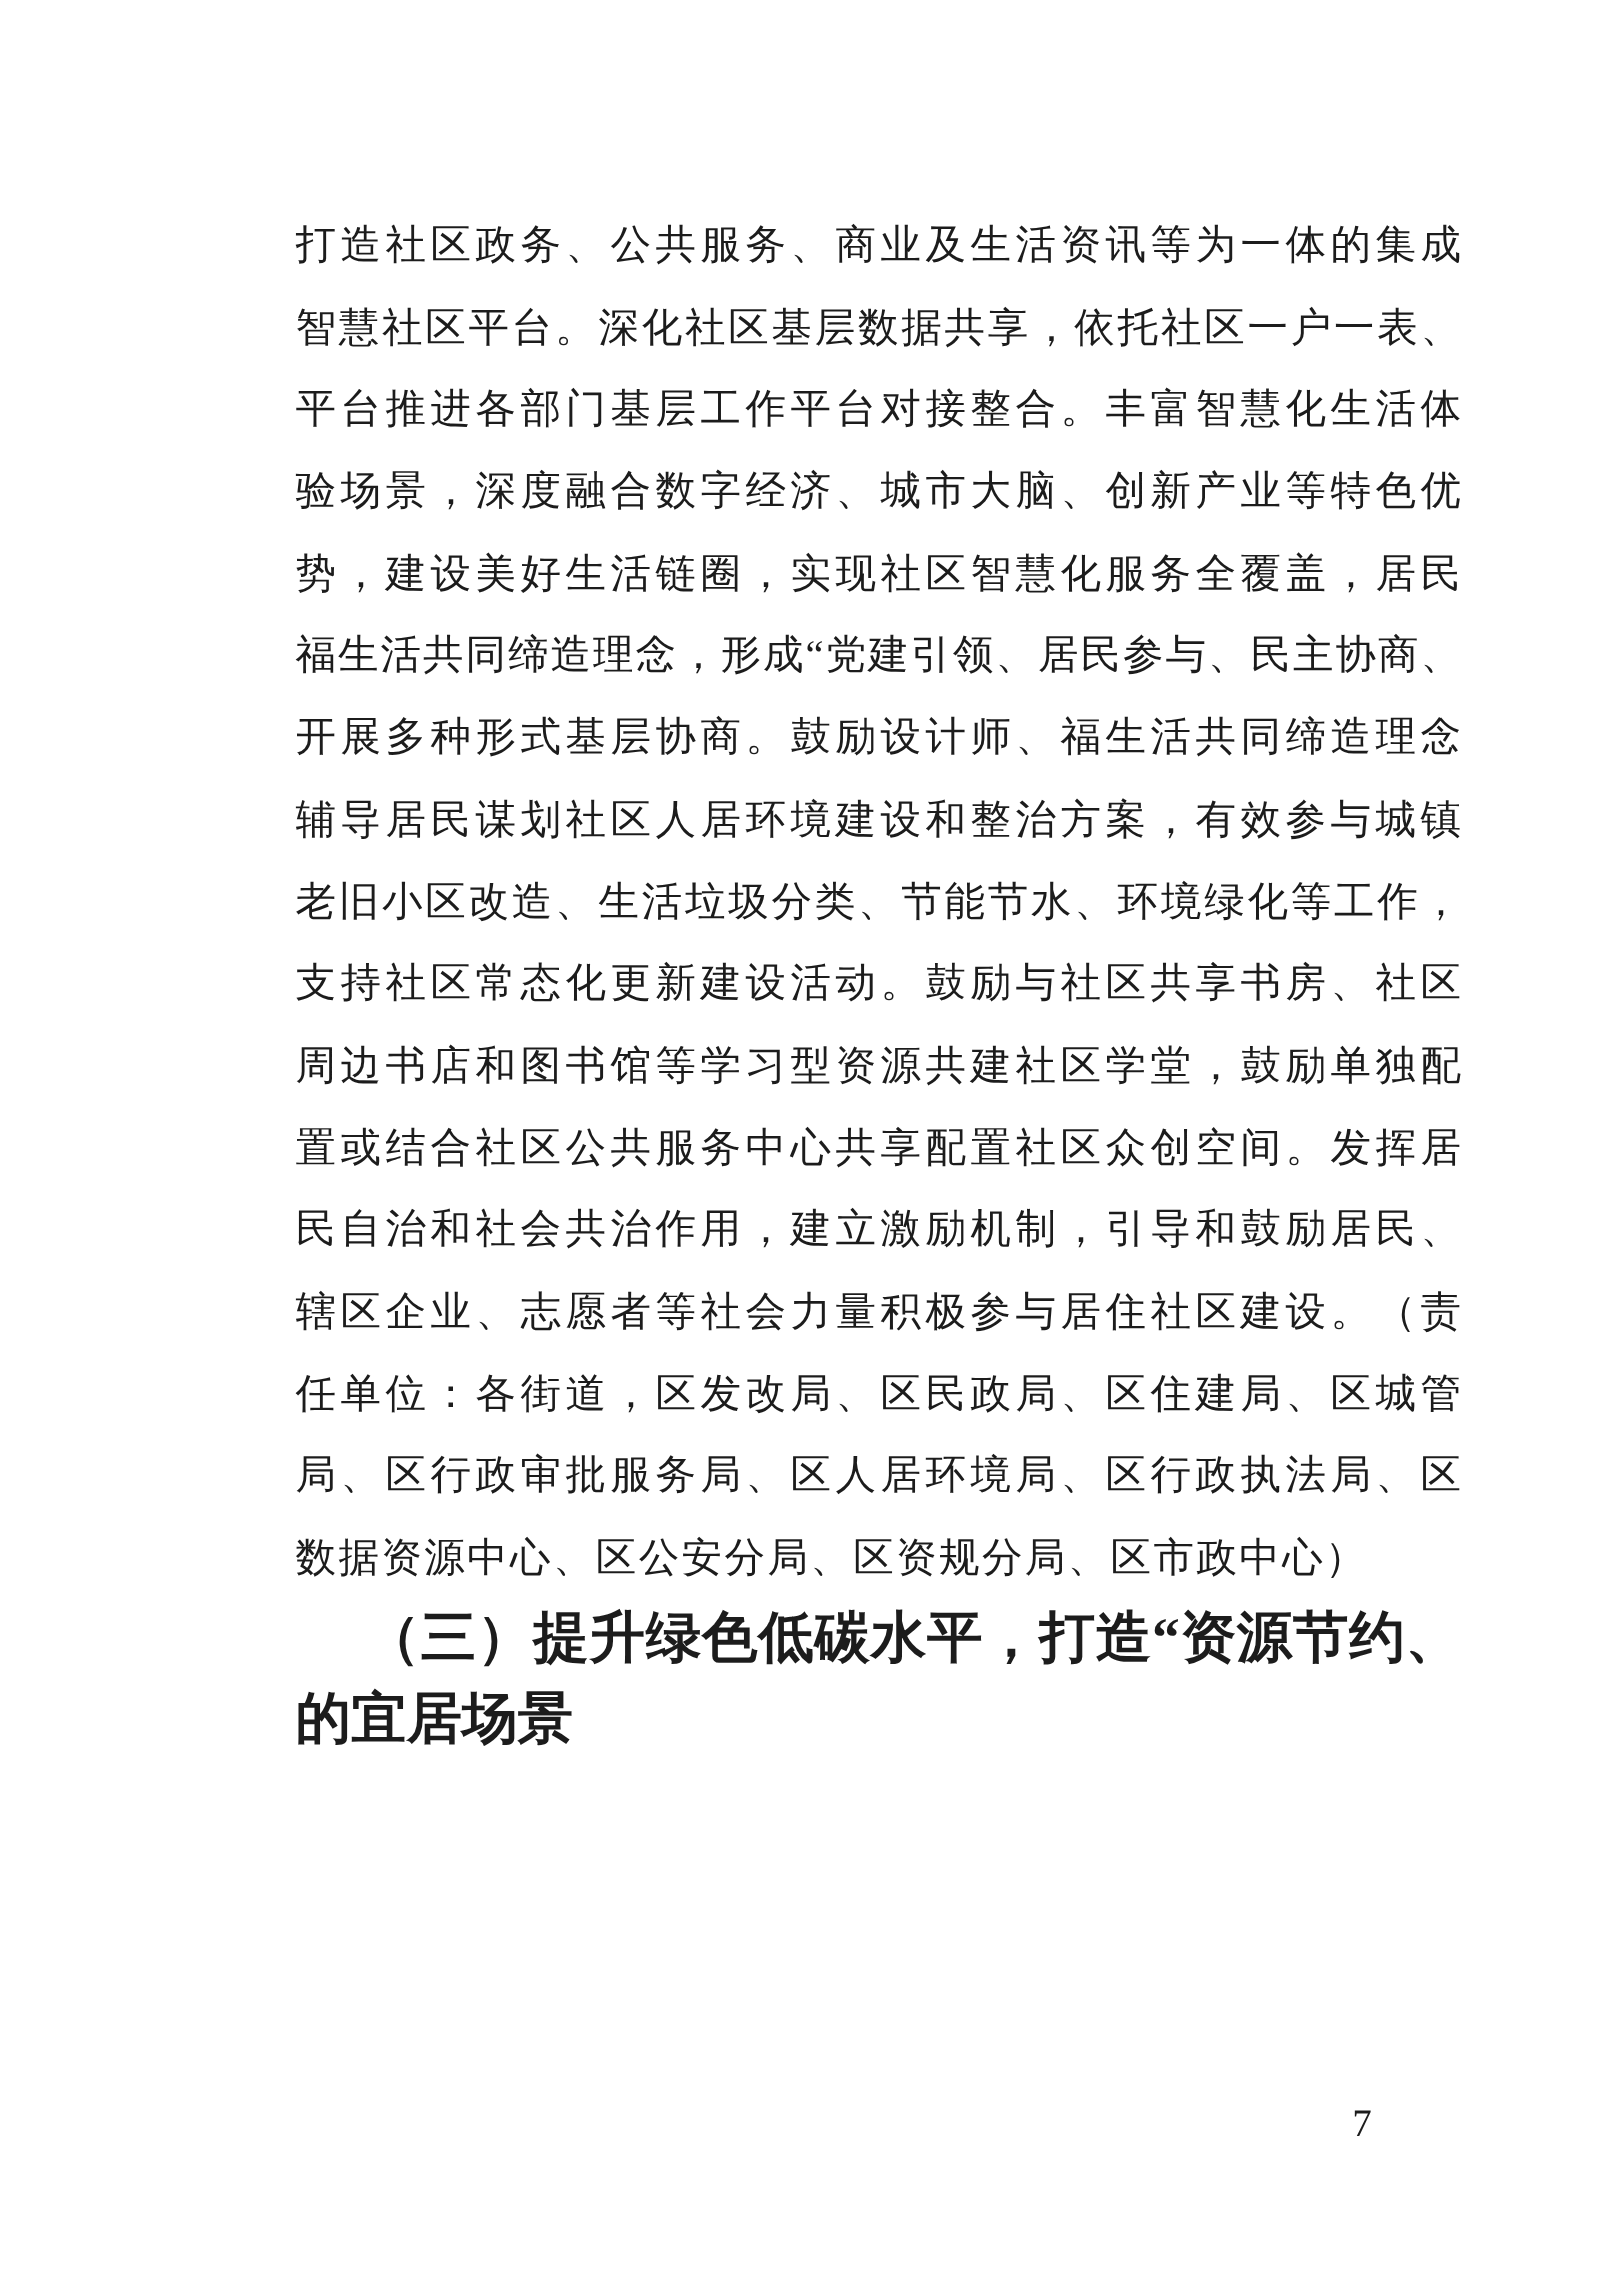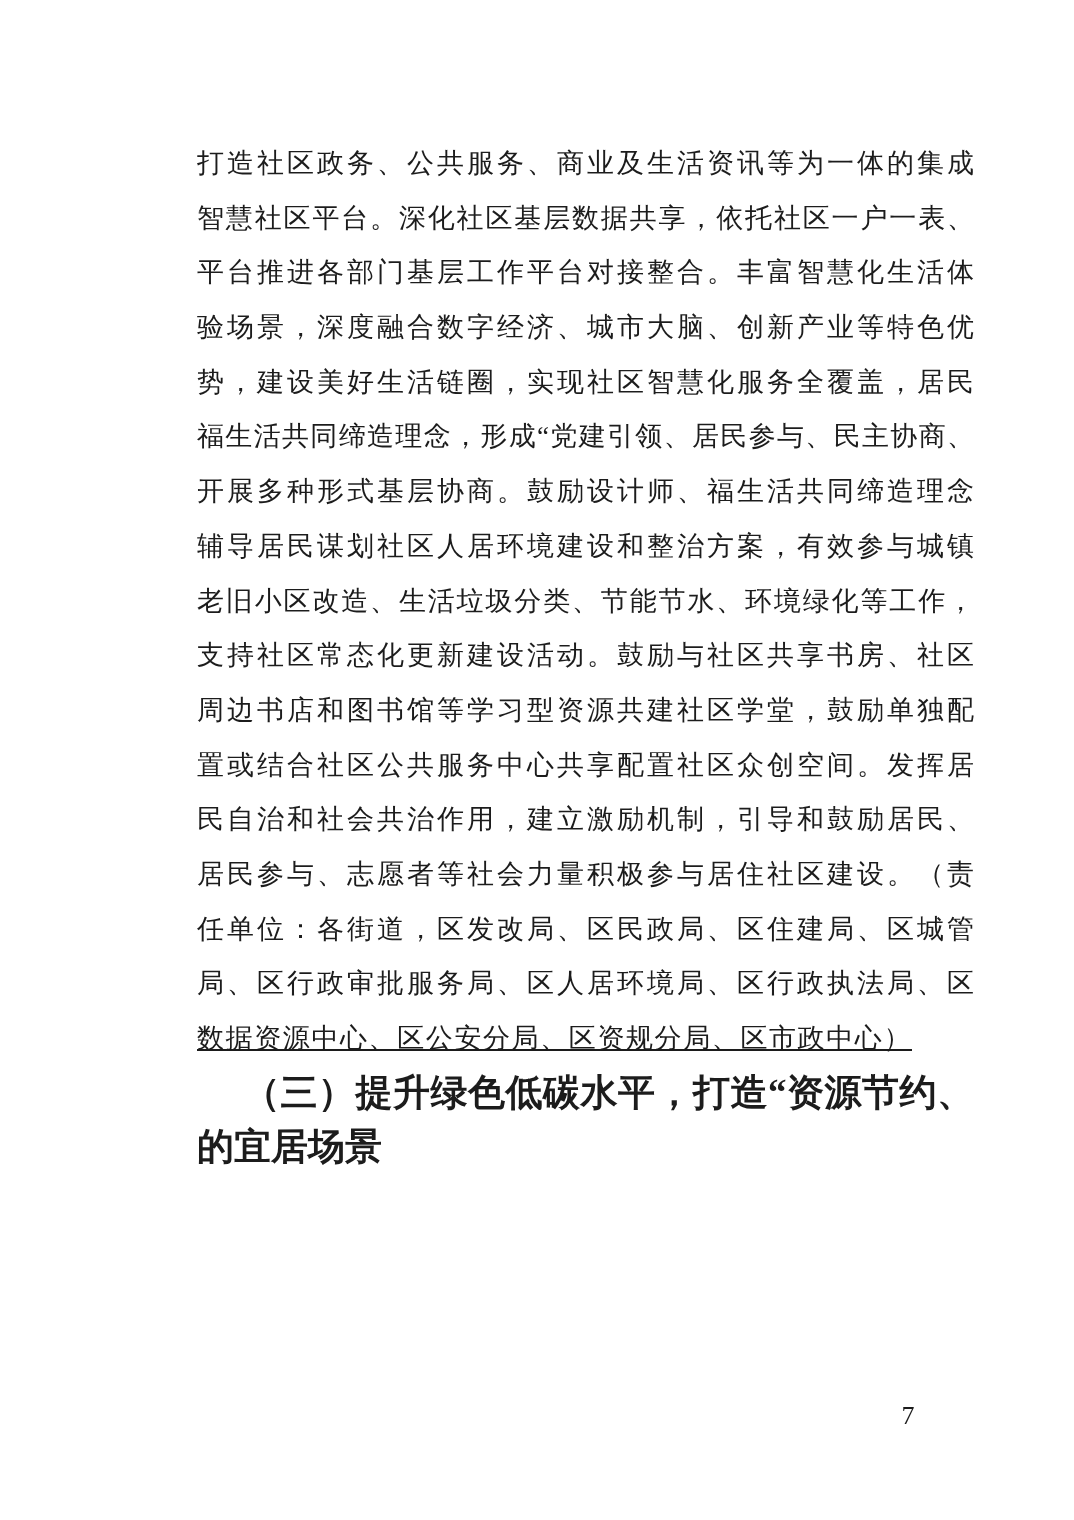--- a/index.html
+++ b/index.html
@@ -31,21 +31,20 @@
     text-align-last: justify;
     overflow: hidden;
     white-space: normal;
   }
   .line .seg { font-weight: normal; }
   .line .seg.bold { font-weight: bold; }
   .line.body-end {
     text-align: left;
     text-align-last: left;
     letter-spacing: 1.6px;
-    text-decoration: underline;
   }
   .line.heading-indent,
   .line.heading {
     font-size: 37px;
     font-weight: bold;
   }
   .line.heading-indent {
     padding-left: 46px;
   }
   .line.heading {
@@ -75,21 +74,21 @@
       <div class="line body"><span class="seg">验场景，深度融合数字经济、城市大脑、创新产业等特色优</span></div>
       <div class="line body"><span class="seg">势，建设美好生活链圈，实现社区智慧化服务全覆盖，居民</span></div>
       <div class="line body"><span class="seg">福生活共同缔造理念，形成“党建引领、居民参与、民主协商、</span></div>
       <div class="line body"><span class="seg">开展多种形式基层协商。鼓励设计师、福生活共同缔造理念</span></div>
       <div class="line body"><span class="seg">辅导居民谋划社区人居环境建设和整治方案，有效参与城镇</span></div>
       <div class="line body"><span class="seg">老旧小区改造、生活垃圾分类、节能节水、环境绿化等工作，</span></div>
       <div class="line body"><span class="seg">支持社区常态化更新建设活动。鼓励与社区共享书房、社区</span></div>
       <div class="line body"><span class="seg">周边书店和图书馆等学习型资源共建社区学堂，鼓励单独配</span></div>
       <div class="line body"><span class="seg">置或结合社区公共服务中心共享配置社区众创空间。发挥居</span></div>
       <div class="line body"><span class="seg">民自治和社会共治作用，建立激励机制，引导和鼓励居民、</span></div>
-      <div class="line body"><span class="seg">居民参与、志愿者等社会力量积极参与居住社区建设。（责</span></div>
+      <div class="line body"><span class="seg">辖区企业、志愿者等社会力量积极参与居住社区建设。（责</span></div>
       <div class="line body"><span class="seg">任单位：各街道，区发改局、区民政局、区住建局、区城管</span></div>
       <div class="line body"><span class="seg">局、区行政审批服务局、区人居环境局、区行政执法局、区</span></div>
       <div class="line body-end"><span class="seg">数据资源中心、区公安分局、区资规分局、区市政中心）</span></div>
       <div class="line heading-indent"><span class="seg bold">（三）提升绿色低碳水平，打造“资源节约、环境舒适”</span></div>
       <div class="line heading"><span class="seg bold">的宜居场景</span></div>
     </div>
   <div class="pagenum">7</div>
 </div>
 
 </body></html>

